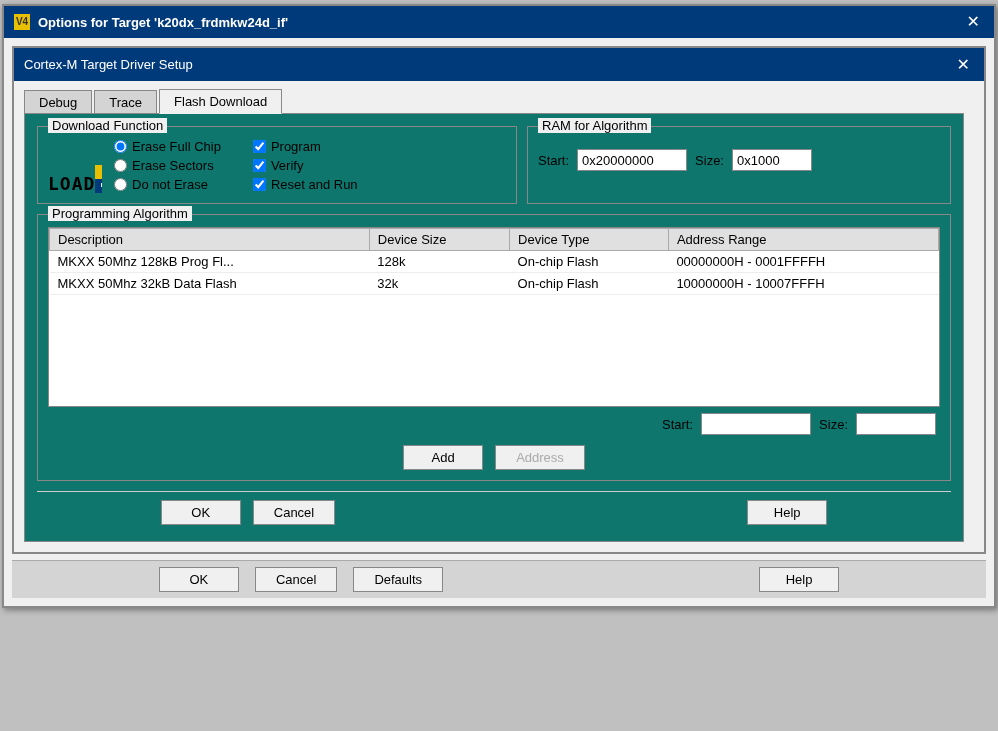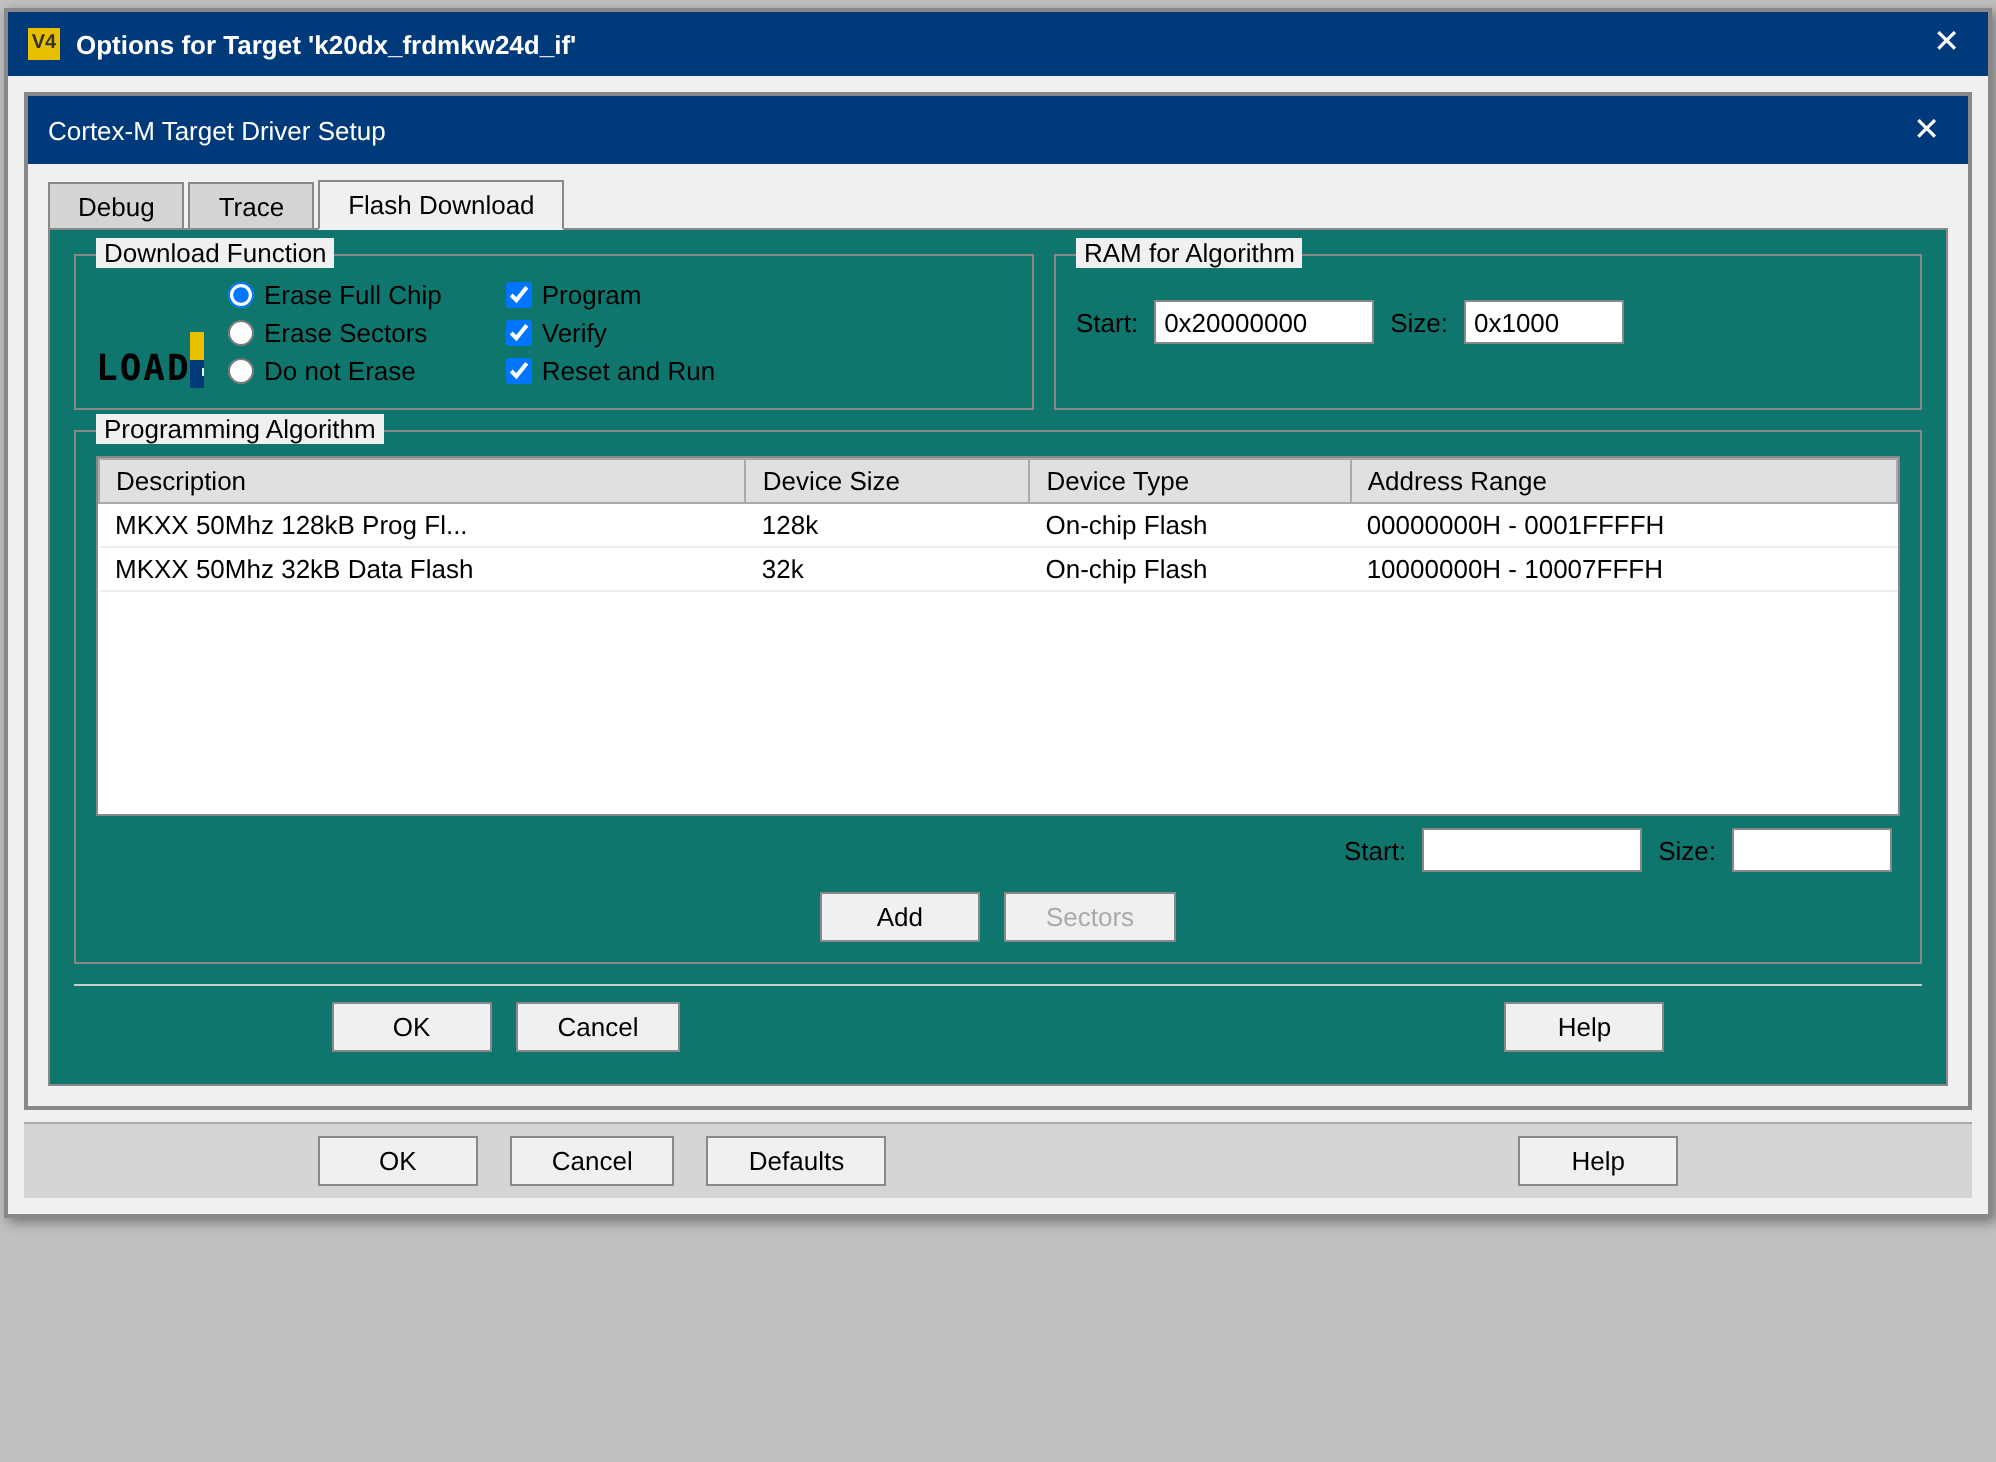--- a/index.html
+++ b/index.html
@@ -82,21 +82,21 @@
     .inner-close-btn {
       cursor: pointer;
       font-size: 16px;
       color: white;
       background: none;
       border: none;
       padding: 2px 4px;
     }
 
     .inner-body {
-      padding: 8px 10px 10px 10px;
+      padding: 8px 20px 10px 10px;
     }
 
     
     .tabs {
       display: flex;
       align-items: flex-end;
       margin-bottom: -1px;
     }
     .tab {
       padding: 4px 14px;
@@ -436,21 +436,21 @@
 
             <div class="algo-bottom">
               <span>Start:</span>
               <input type="text" class="field-input field-input-wide" value="" style="">
               <span>Size:</span>
               <input type="text" class="field-input field-input-medium" value="" style="">
             </div>
 
             <div class="algo-btn-row">
               <button class="btn">Add</button>
-              <button class="btn" disabled="">Sectors</button>
+              <button class="btn" disabled="">Address</button>
             </div>
           </div>
 
           <div class="dialog-bottom">
             <button class="btn">OK</button>
             <button class="btn">Cancel</button>
             <button class="btn" style="margin-left:400px;">Help</button>
           </div>
 
         </div>

